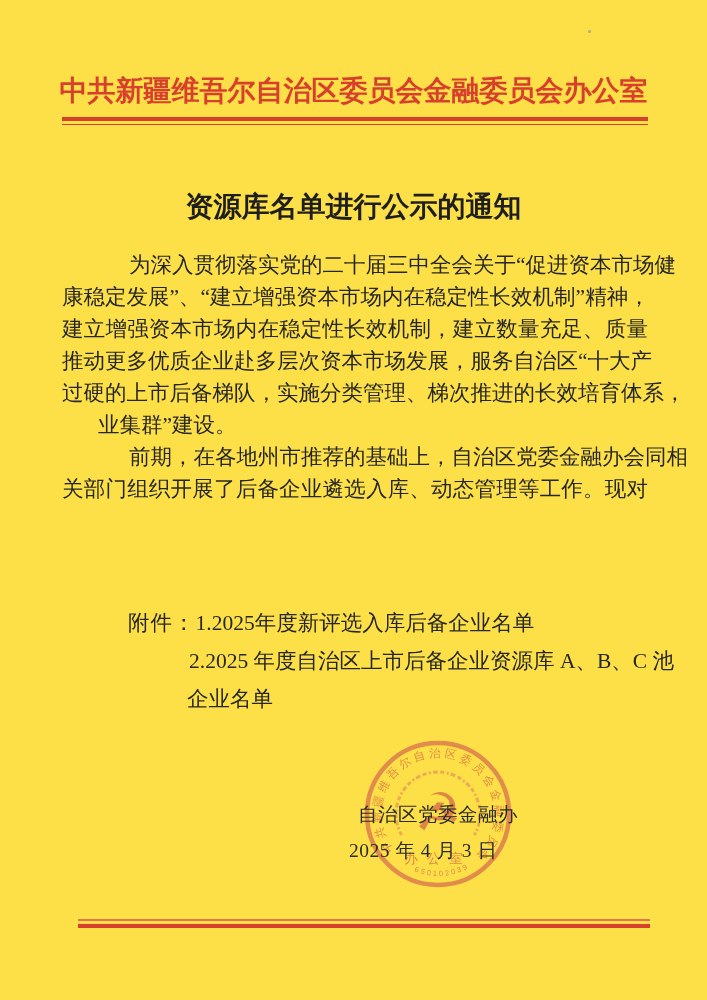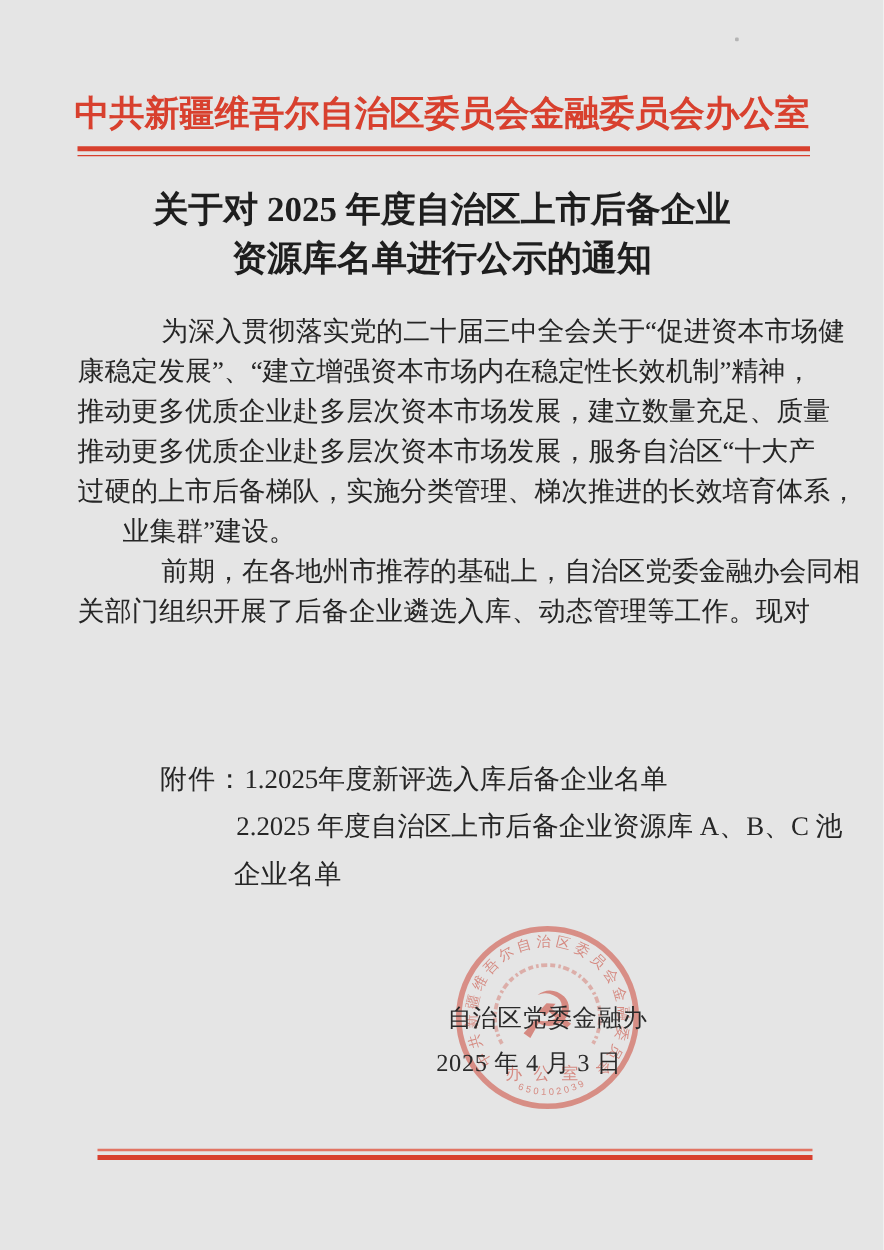--- a/index.html
+++ b/index.html
@@ -1,19 +1,19 @@
 <!DOCTYPE html>
 <html><head>
 <meta charset="utf-8">
 <style>
   html,body{margin:0;padding:0;background:#ffffff;}
   .page{
     position:relative;
     width:707px;height:1000px;
-    background:#e5e5e5;
+    background:#fde047;
     overflow:hidden;
     font-family:"Liberation Serif","DejaVu Serif",serif;
     color:#222;
   }
   .corner-dot{
     position:absolute;left:588px;top:30px;width:3px;height:3px;
     background:#9a9a9a;opacity:.65;border-radius:1px;
   }
   .org-header{
     position:absolute;left:30px;right:30px;top:72px;
@@ -81,27 +81,26 @@
 <body>
 
 <div class="page">
 
   <div class="corner-dot"></div>
 
   <div class="org-header">中共新疆维吾尔自治区委员会金融委员会办公室</div>
   <div class="rule-thick"></div>
   <div class="rule-thin"></div>
 
-  <div class="doc-title l1">关于对 2025 年度自治区上市后备企业</div>
   <div class="doc-title l2">资源库名单进行公示的通知</div>
 
   <div class="body-block">
     <div class="bline indent">为深入贯彻落实党的二十届三中全会关于“促进资本市场健</div>
     <div class="bline">康稳定发展”、“建立增强资本市场内在稳定性长效机制”精神，</div>
-    <div class="bline">推动更多优质企业赴多层次资本市场发展，建立数量充足、质量</div>
+    <div class="bline">建立增强资本市场内在稳定性长效机制，建立数量充足、质量</div>
     <div class="bline">推动更多优质企业赴多层次资本市场发展，服务自治区“十大产</div>
     <div class="bline">过硬的上市后备梯队，实施分类管理、梯次推进的长效培育体系，</div>
     <div class="bline lastline">业集群”建设。</div>
     <div class="bline indent">前期，在各地州市推荐的基础上，自治区党委金融办会同相</div>
     <div class="bline">关部门组织开展了后备企业遴选入库、动态管理等工作。现对</div>
   </div>
 
   <div class="attach-block">
     <div class="aline l1"><span class="attach-label">附件：</span><span>1.2025年度新评选入库后备企业名单</span></div>
     <div class="aline l2">2.2025 年度自治区上市后备企业资源库 A、B、C 池</div>

